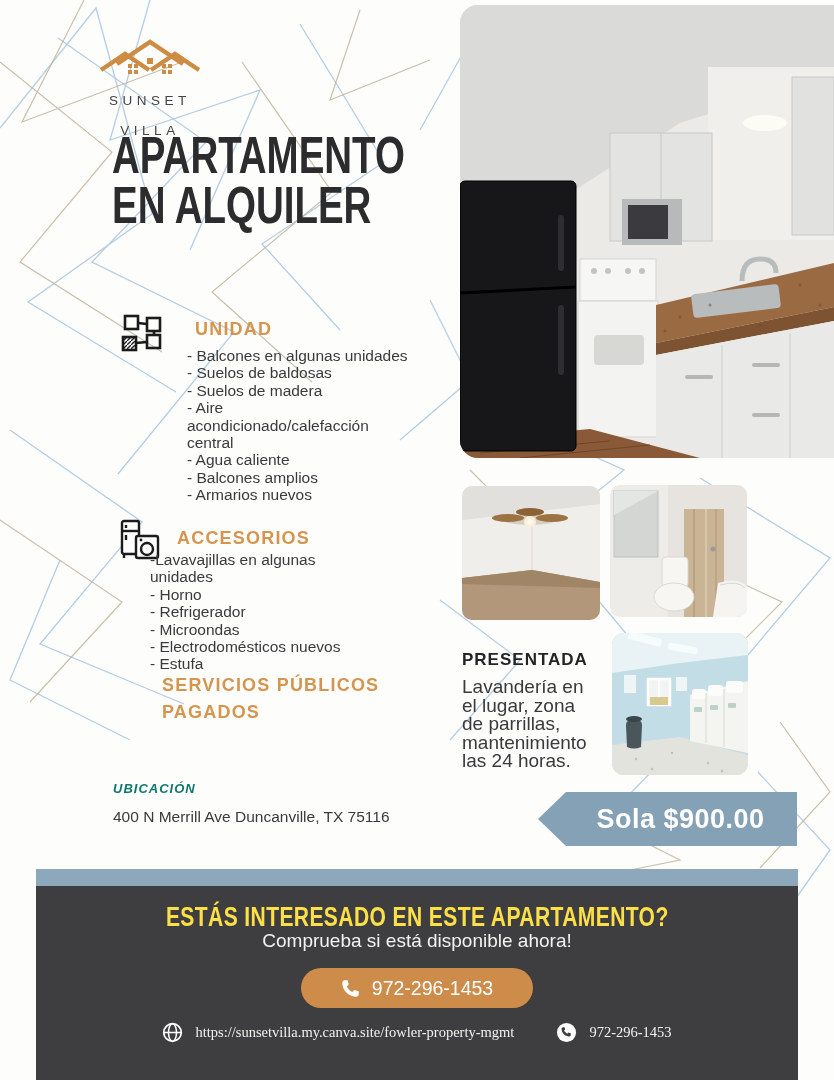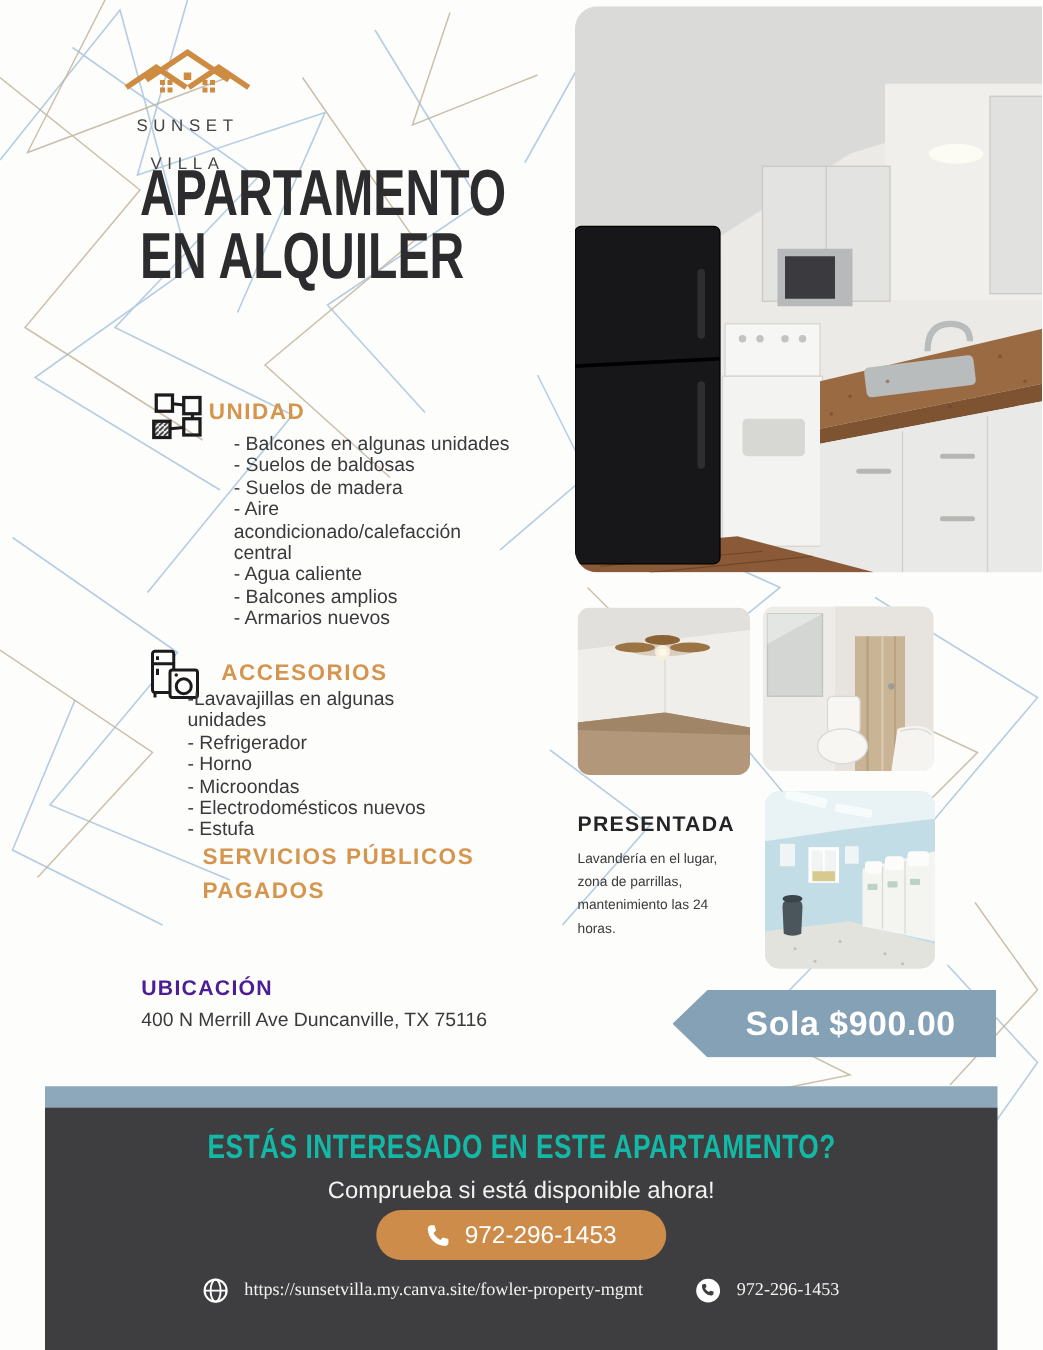--- a/index.html
+++ b/index.html
@@ -25,51 +25,51 @@
   .title span { display:block; }
 
   
   .subtitle { position:absolute; left:113px; top:287px; font-size:17px; font-weight:bold; color:#242426; letter-spacing:0.4px; }
 
   .sec-icon { position:absolute; }
   .sec-head { position:absolute; font-size:18px; font-weight:bold; color:#d6954e; letter-spacing:1.2px; }
   .plist { position:absolute; font-size:15.5px; line-height:17.4px; color:#3a3a3c; list-style:none; }
   .plist li { margin:0; }
 
-  .ubicacion-head { position:absolute; left:113px; top:781px; font-size:17px; font-weight:bold; color:#4c1d95; letter-spacing:1px; }
+  .ubicacion-head { position:absolute; left:113px; top:781px; font-size:13px; font-weight:bold; color:#0f766e; letter-spacing:1px;font-style:italic; }
   .address { position:absolute; left:113px; top:808px; font-size:15.5px; color:#3a3a3c; }
 
   
   .photo { position:absolute; overflow:hidden; }
   .photo svg { display:block; width:100%; height:100%; }
   .photo-kitchen { left:460px; top:5px; width:374px; height:453px; border-radius:18px 0 0 18px; }
   .photo-room    { left:462px; top:486px; width:138px; height:134px; border-radius:10px; }
   .photo-bath    { left:610px; top:485px; width:137px; height:132px; border-radius:10px; }
   .photo-laundry { left:612px; top:633px; width:136px; height:142px; border-radius:12px; }
 
   .presentada-head { position:absolute; left:462px; top:650px; font-size:17px; font-weight:bold; color:#242426; letter-spacing:1px; }
-  .presentada-text { position:absolute; left:462px; top:678px; width:126px; font-size:11px; line-height:18.6px; color:#3a3a3c; }
+  .presentada-text { position:absolute; left:462px; top:678px; width:126px; font-size:19px; line-height:18.6px; color:#3a3a3c; }
 
   
   .price-banner {
     position:absolute; left:538px; top:792px; width:259px; height:54px;
     background:#84a1b6;
     clip-path:polygon(0 50%, 28px 0, 100% 0, 100% 100%, 28px 100%);
     display:flex; align-items:center; justify-content:center;
   }
   .price-banner .price {
     color:#ffffff; font-weight:bold; font-size:27px; letter-spacing:0.5px; padding-left:26px;
   }
 
   
   .strip { position:absolute; left:36px; top:869px; width:762px; height:17px; background:#8da8bb; }
   .footer { position:absolute; left:36px; top:886px; width:762px; height:194px; background:#3e3e40; }
-  .footer-heading { position:absolute; left:0; top:16px; width:100%; text-align:center; color:#14b8a6; }
+  .footer-heading { position:absolute; left:0; top:16px; width:100%; text-align:center; color:#fde047; }
   .footer-heading .cond { display:inline-block; font-weight:bold; font-size:27px; letter-spacing:0.5px; transform:scaleX(0.78); white-space:nowrap; }
-  .footer-sub { position:absolute; left:0; top:56px; width:100%; text-align:center; color:#f2f2f0; font-size:19px; }
+  .footer-sub { position:absolute; left:0; top:44px; width:100%; text-align:center; color:#f2f2f0; font-size:19px; }
   .phone-btn {
     position:absolute; left:50%; top:82px; transform:translateX(-50%);
     min-width:232px; height:40px; background:#ce8c4b; border-radius:20px; border:none;
     display:flex; align-items:center; justify-content:center; gap:12px; padding:0 26px;
     color:#ffffff; font-size:19.5px; font-family:inherit; cursor:pointer;
   }
   .footer-row {
     position:absolute; left:0; top:136px; width:100%;
     display:flex; align-items:center; justify-content:center; gap:12px;
     color:#f2f2f0; font-size:14.5px;font-family:Liberation Serif, serif;
@@ -149,21 +149,21 @@
     <g stroke="#1b1b1d" stroke-width="2.6" fill="none">
       <rect x="6" y="3" width="13" height="13"></rect>
       <rect x="28" y="5" width="13" height="13"></rect>
       <rect x="4" y="24" width="13" height="13" fill="url(#hatch)"></rect>
       <rect x="28" y="22" width="13" height="13"></rect>
       <line x1="19" y1="10" x2="28" y2="11"></line>
       <line x1="17" y1="30" x2="28" y2="29"></line>
       <line x1="35" y1="18" x2="35" y2="22"></line>
     </g>
   </svg>
-  <div class="sec-head" style="left:167px; top:319px;">UNIDAD</div>
+  <div class="sec-head" style="left:195px; top:319px;">UNIDAD</div>
   <ul class="plist" style="left:187px; top:347px; width:252px;">
     <li>- Balcones en algunas unidades</li>
     <li>- Suelos de baldosas</li>
     <li>- Suelos de madera</li>
     <li style="width:200px;">- Aire acondicionado/calefacción central</li>
     <li>- Agua caliente</li>
     <li>- Balcones amplios</li>
     <li>- Armarios nuevos</li>
   </ul>
 
@@ -175,22 +175,22 @@
       <line x1="8" y1="17" x2="8" y2="22"></line>
       <rect x="18" y="18" width="22" height="22" rx="2"></rect>
       <circle cx="29" cy="31" r="6"></circle>
       <circle cx="23" cy="22" r="1.4" fill="#1b1b1d" stroke="none"></circle>
       <line x1="6" y1="36" x2="6" y2="40"></line>
     </g>
   </svg>
   <div class="sec-head" style="left:177px; top:528px;">ACCESORIOS</div>
   <ul class="plist" style="left:150px; top:551px; width:218px;">
     <li>-Lavavajillas en algunas unidades</li>
+    <li>- Horno</li>
     <li>- Refrigerador</li>
-    <li>- Horno</li>
     <li>- Microondas</li>
     <li>- Electrodomésticos nuevos</li>
     <li>- Estufa</li>
   </ul>
 
   <div class="sec-head" style="left:162px; top:672px; line-height:27px;">
     <div>SERVICIOS PÚBLICOS</div>
     <div>PAGADOS</div>
   </div>
 

